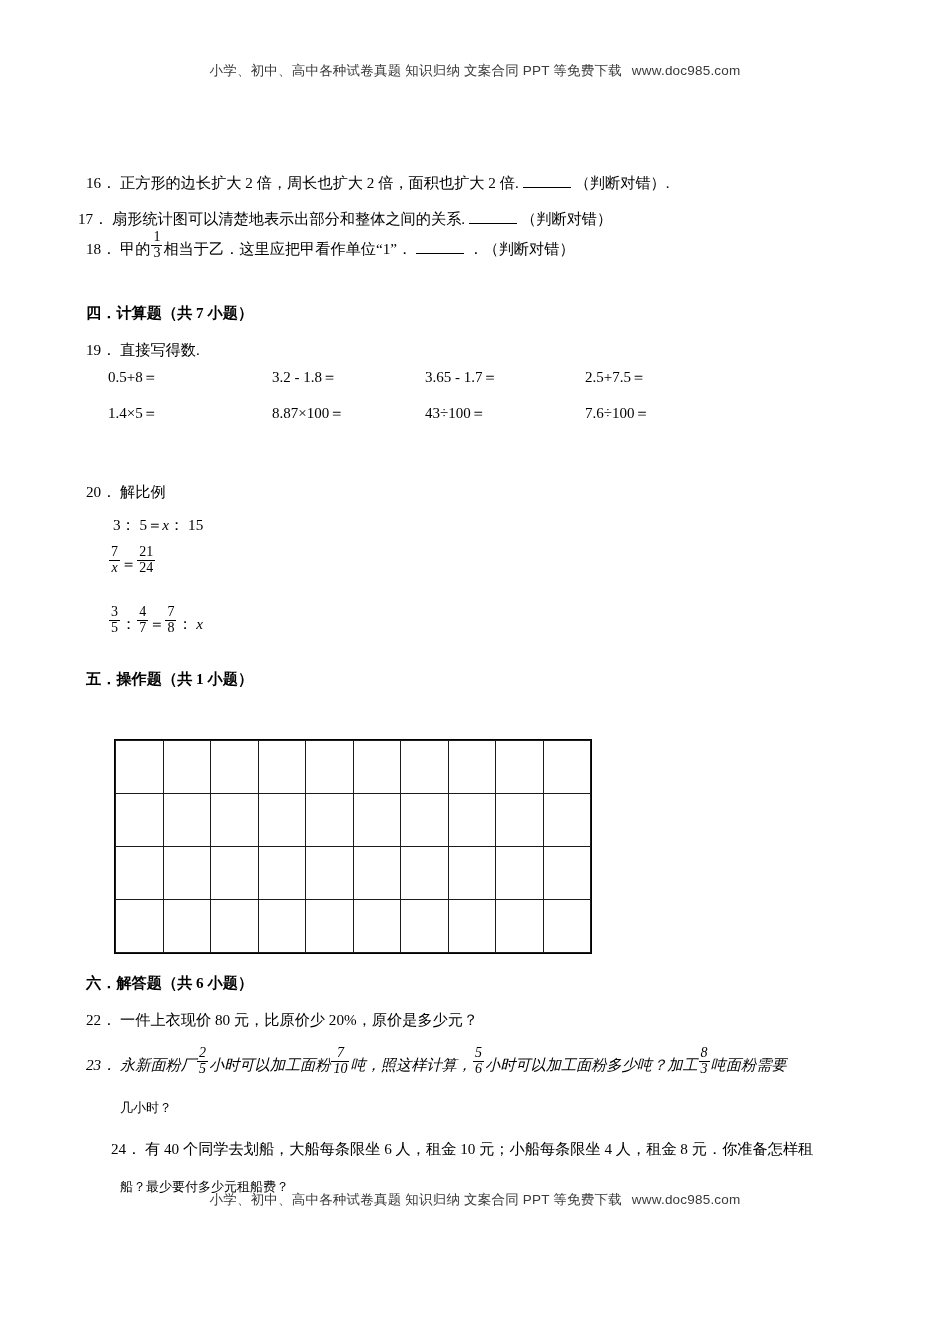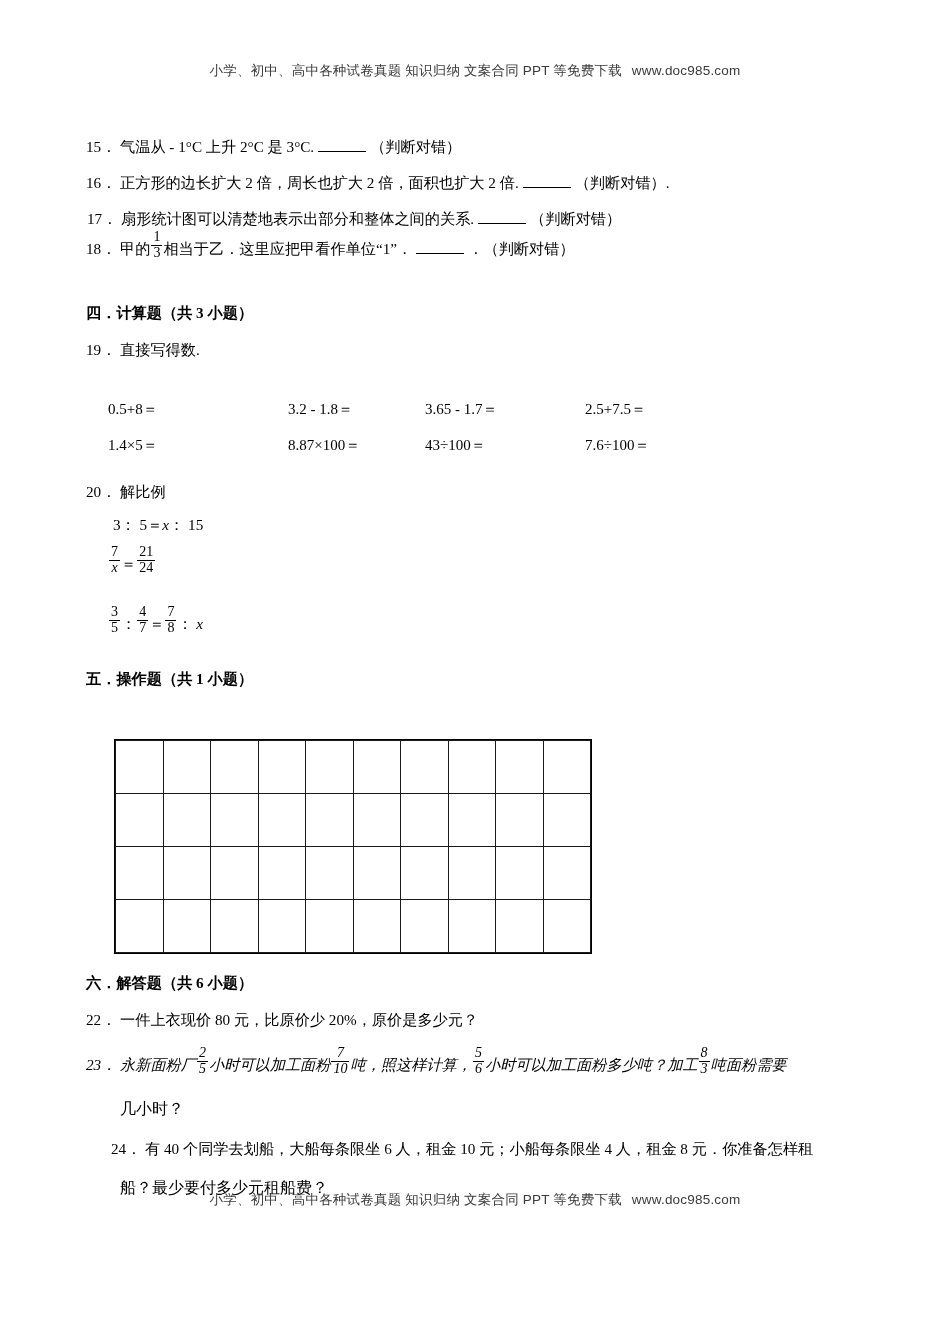--- a/index.html
+++ b/index.html
@@ -102,24 +102,23 @@
     width: 700px;
   }
   .calc-row {
     position: relative;
     height: 36px;
   }
   .calc-cell {
     position: absolute;
     font-size: 15px;
     white-space: nowrap;
-    margin-top: 32px;
   }
   .calc-c0 { left: 0px; }
-  .calc-c1 { left: 180px; }
+  .calc-c1 { left: 164px; }
   .calc-c2 { left: 317px; }
   .calc-c3 { left: 477px; }
 
   
   .prop {
     position: absolute;
     font-size: 15.2px;
     white-space: nowrap;
   }
 
@@ -138,50 +137,47 @@
   }
   .draw-grid td {
     border: 1.1px solid #1b1b1b;
     width: 46.5px;
     height: 52px;
     padding: 0;
   }
 
   .plain {
     position: absolute;
-    font-size: 16px;
+    font-size: 13px;
     white-space: nowrap;
   }
 </style>
 </head>
 <body>
 
 <div class="page">
 
   <div class="watermark" id="wm-top">
     <span>小学、初中、高中各种试卷真题 知识归纳 文案合同 PPT 等免费下载</span><span class="url">www.doc985.com</span>
   </div>
 
-  <div class="qline" style="left:86px; top:137px;">
-    <span class="qnum">15．</span><span class="qbody">气温从 - 1°C 上升 2°C 是 3°C.</span><span class="blank"></span><span>（判断对错）</span>
-  </div>
 
   <div class="qline" style="left:86px; top:173px;">
     <span class="qnum">16．</span><span class="qbody">正方形的边长扩大 2 倍，周长也扩大 2 倍，面积也扩大 2 倍.</span><span class="blank"></span><span>（判断对错）.</span>
   </div>
 
-  <div class="qline" style="left:87px; top:209px;">
+  <div class="qline" style="left:78px; top:209px;">
     <span class="qnum">17．</span><span class="qbody">扇形统计图可以清楚地表示出部分和整体之间的关系.</span><span class="blank"></span><span>（判断对错）</span>
   </div>
 
   <div class="qline" style="left:86px; top:233px;">
     <span class="qnum">18．</span><span>甲的</span><span class="frac"><span class="num">1</span><span class="den">3</span></span><span>相当于乙．这里应把甲看作单位“1”．</span><span class="blank"></span><span>．（判断对错）</span>
   </div>
 
-  <div class="section-head" style="left:86px; top:303px;">四．计算题（共 3 小题）</div>
+  <div class="section-head" style="left:86px; top:303px;">四．计算题（共 7 小题）</div>
 
   <div class="qline" style="left:86px; top:340px;">
     <span class="qnum">19．</span><span>直接写得数.</span>
   </div>
 
   <div class="calc-grid">
     <div class="calc-row">
       <span class="calc-cell calc-c0">0.5+8＝</span>
       <span class="calc-cell calc-c1">3.2 - 1.8＝</span>
       <span class="calc-cell calc-c2">3.65 - 1.7＝</span>

